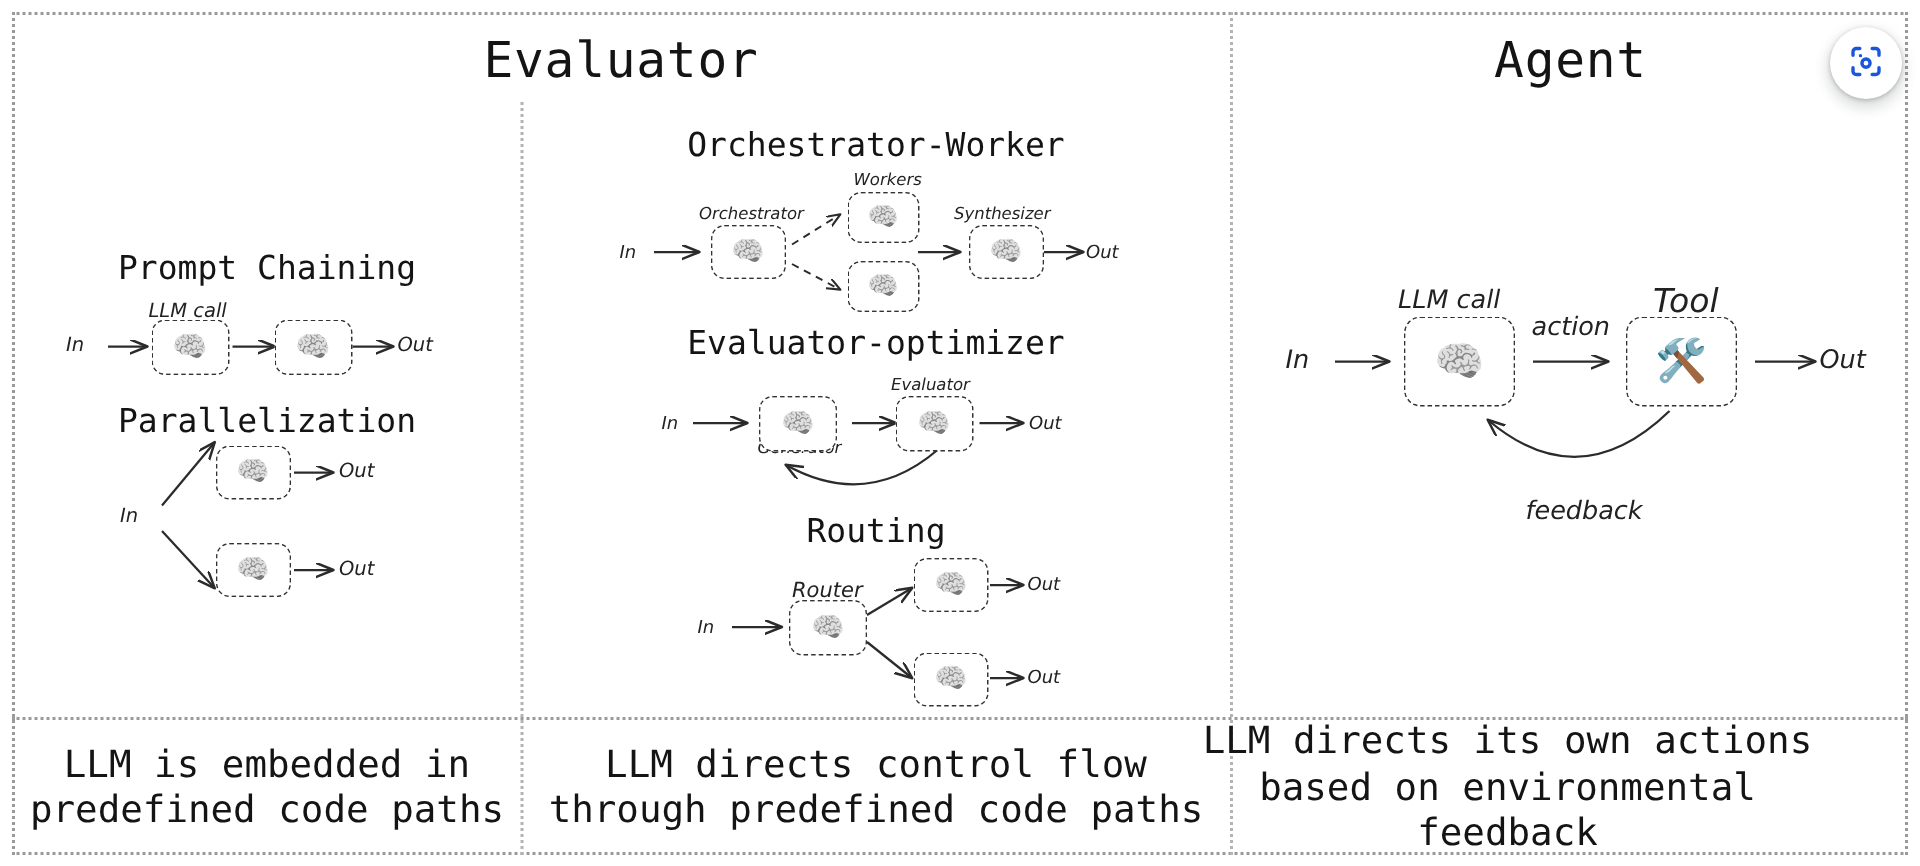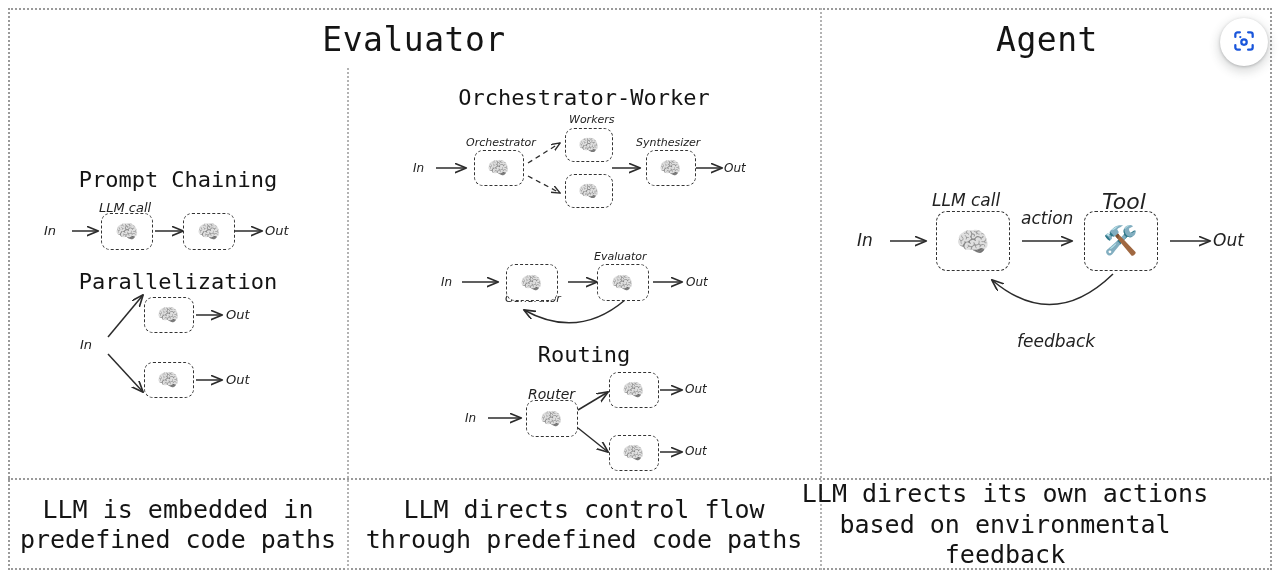--- a/index.html
+++ b/index.html
@@ -193,20 +193,21 @@
   </div>
   <div class="node" style="left:565px;top:174px;width:48px;height:34px;">
     <span class="glyph brain" style="font-size:17px;">🧠</span>
   </div>
   <span class="hand" style="left:636px;top:136px;font-size:11px;">Synthesizer</span>
   <div class="node" style="left:646px;top:150px;width:50px;height:36px;">
     <span class="glyph brain" style="font-size:18px;">🧠</span>
   </div>
   <span class="hand" style="left:724px;top:161px;font-size:12px;">Out</span>
 
+  <div class="sec-title" style="left:349px;top:217px;width:470px;">Evaluator-optimizer</div>
 
   <span class="hand" style="left:441px;top:275px;font-size:12px;">In</span>
   <span class="hand" style="left:505px;top:244px;font-size:11px;margin-top:48px;">Generator</span>
   <div class="node" style="left:506px;top:264px;width:52px;height:37px;">
     <span class="glyph brain" style="font-size:18px;">🧠</span>
   </div>
   <span class="hand" style="left:594px;top:250px;font-size:11px;">Evaluator</span>
   <div class="node" style="left:597px;top:264px;width:52px;height:37px;">
     <span class="glyph brain" style="font-size:18px;">🧠</span>
   </div>

